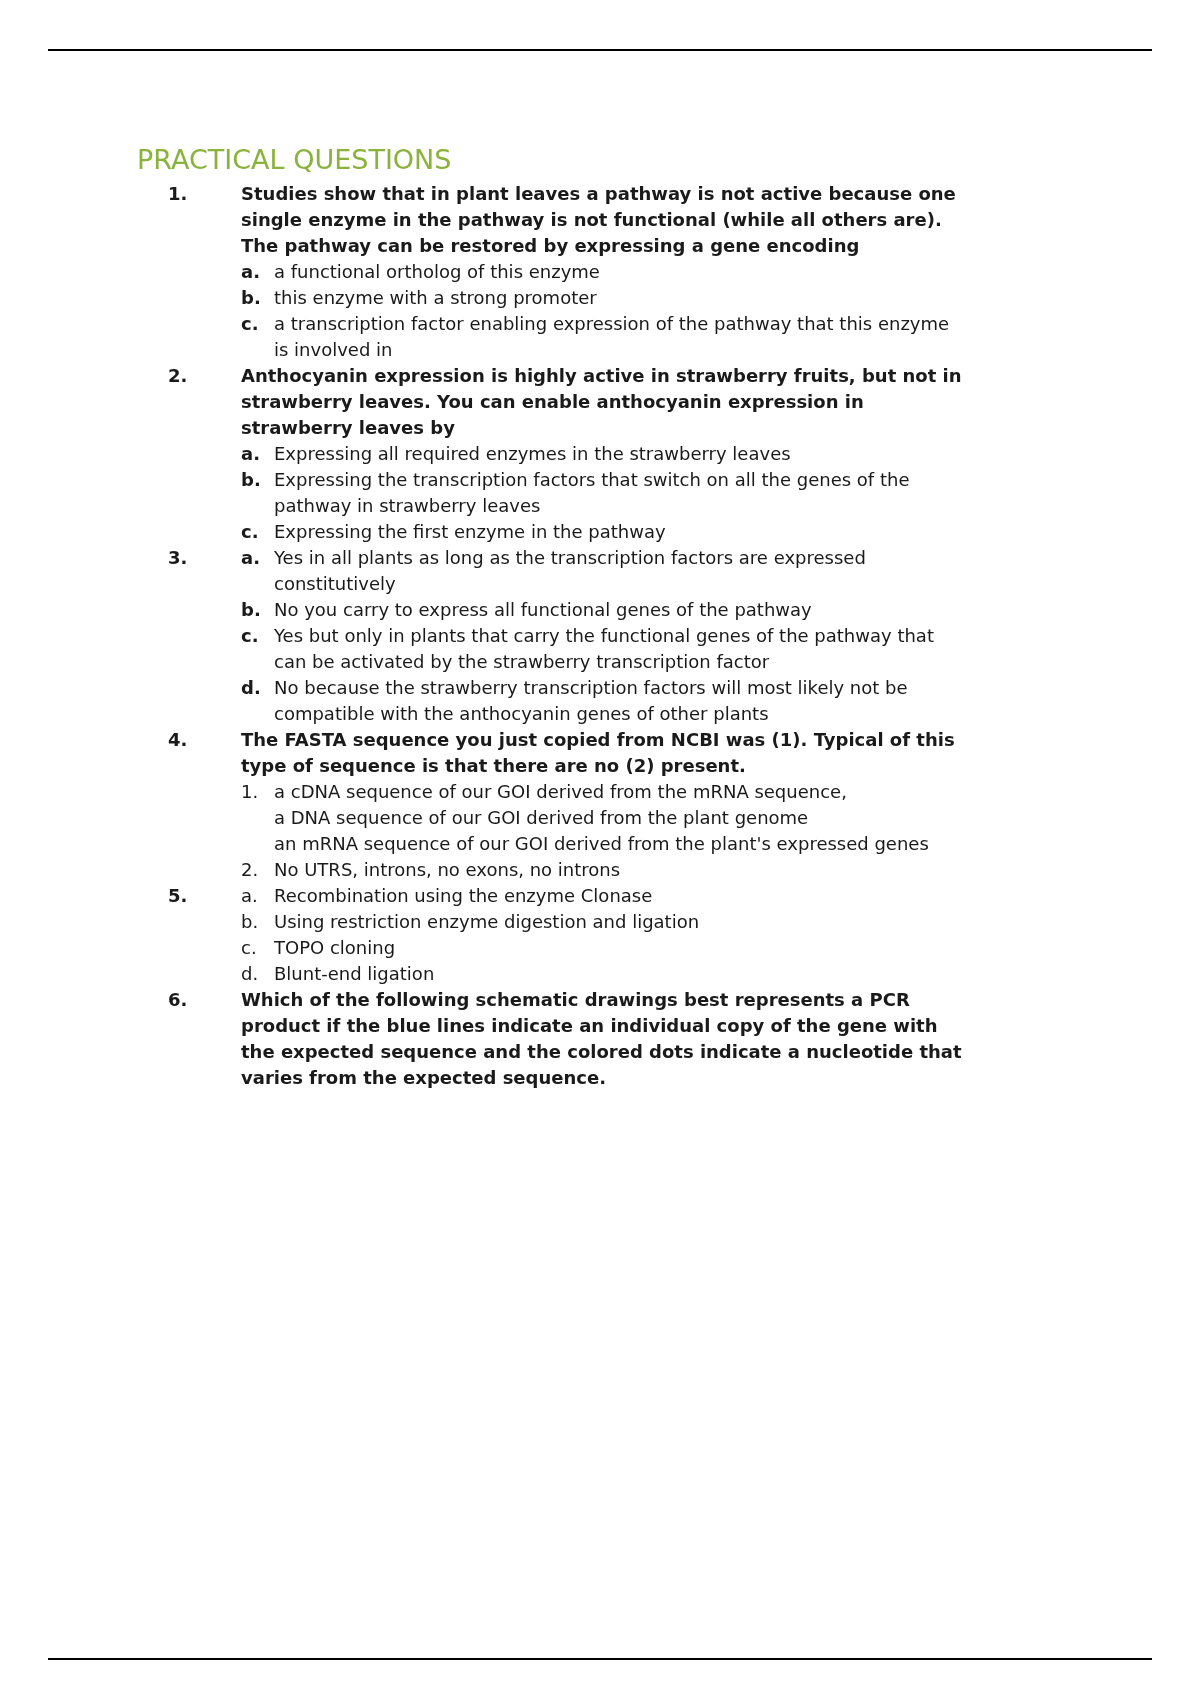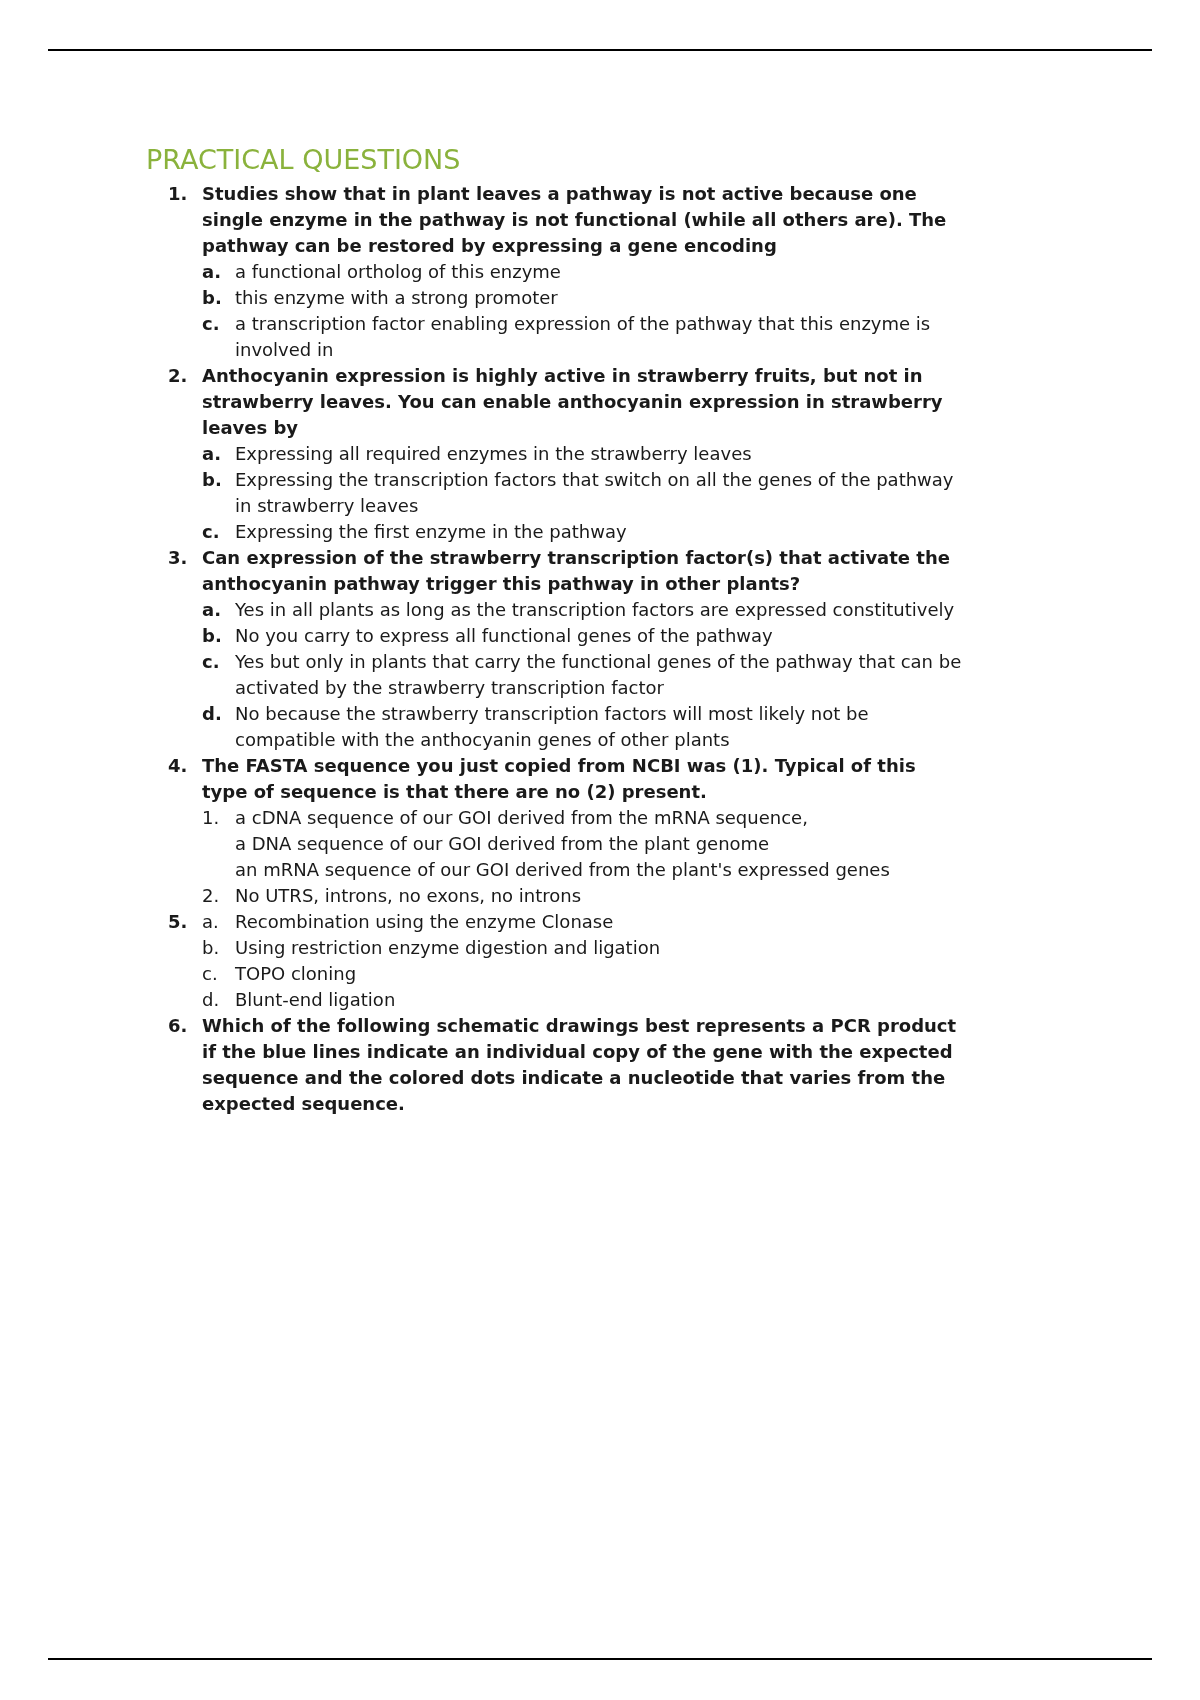--- a/index.html
+++ b/index.html
@@ -29,38 +29,39 @@
     position: absolute;
     left: 135px;
     top: 145px;
     width: 832px;
   }
   .page-title {
     font-size: 27px;
     line-height: 30px;
     font-weight: 400;
     color: #8ab23c;
-    margin: 0 0 6px 11px;
+    margin: 0 0 6px 2px;
   }
   .questions {
     font-size: 18px;
     line-height: 26px;
   }
   .question-row {
     display: flex;
     align-items: flex-start;
   }
   .q-marker {
     flex: 0 0 34px;
     margin-left: 33px;
     font-weight: 700;
   }
   .q-body {
     flex: 1;
     min-width: 0;
+    margin-left: 39px;
   }
   .q-text {
     white-space: pre-line;
     font-weight: bold;
   }
   .q-text.bold { font-weight: 700; }
   .option-row {
     display: flex;
     align-items: flex-start;
   }
@@ -115,21 +116,20 @@
           </div>
           <div class="option-row">
             <span class="opt-marker bold">c.</span>
             <div class="opt-text">Expressing the first enzyme in the pathway</div>
           </div>
         </div>
       </div>
       <div class="question-row">
         <span class="q-marker">3.</span>
         <div class="q-body">
-          <div class="q-text bold">Can expression of the strawberry transcription factor(s) that activate the anthocyanin pathway trigger this pathway in other plants?</div>
           <div class="option-row">
             <span class="opt-marker bold">a.</span>
             <div class="opt-text">Yes in all plants as long as the transcription factors are expressed constitutively</div>
           </div>
           <div class="option-row">
             <span class="opt-marker bold">b.</span>
             <div class="opt-text">No you carry to express all functional genes of the pathway</div>
           </div>
           <div class="option-row">
             <span class="opt-marker bold">c.</span>

